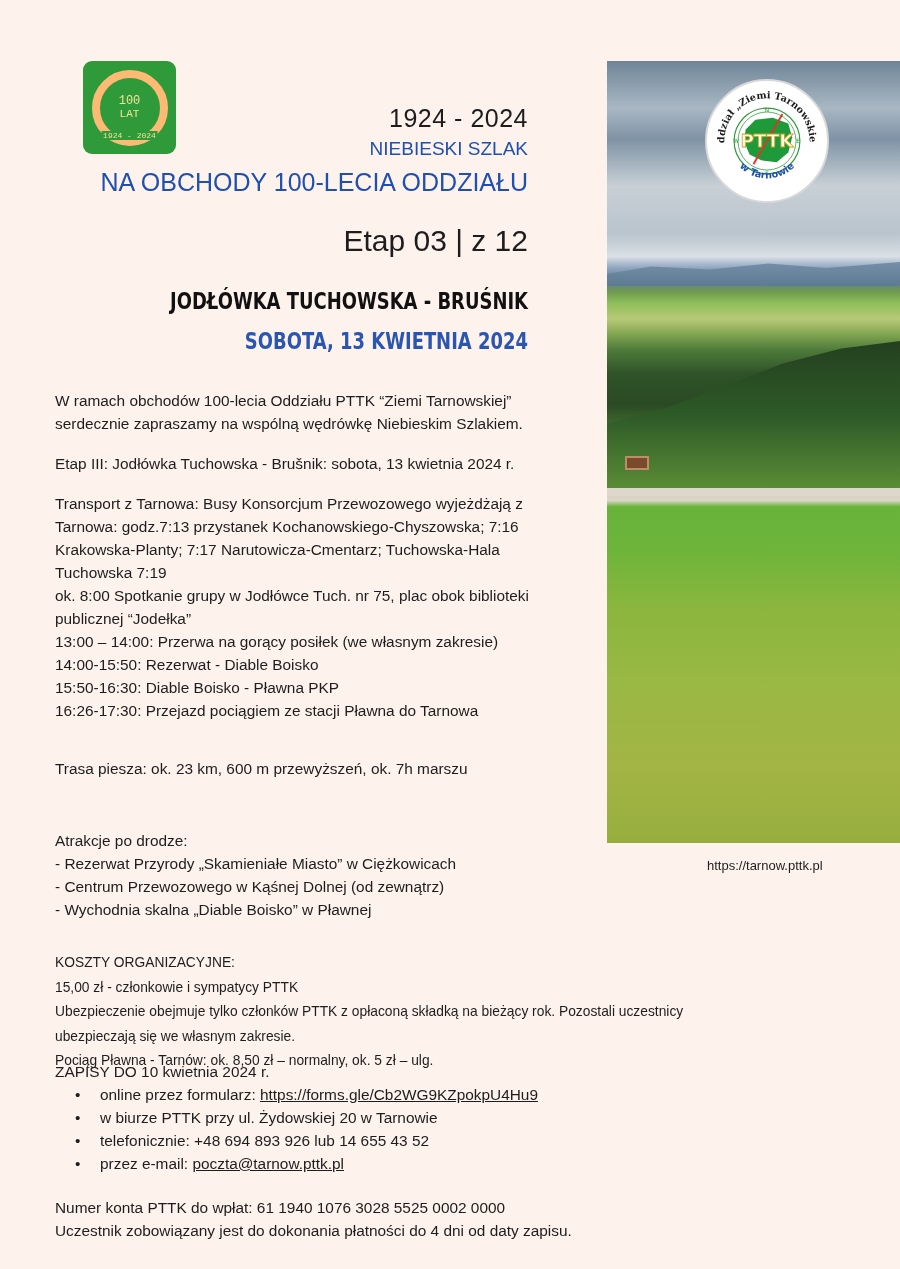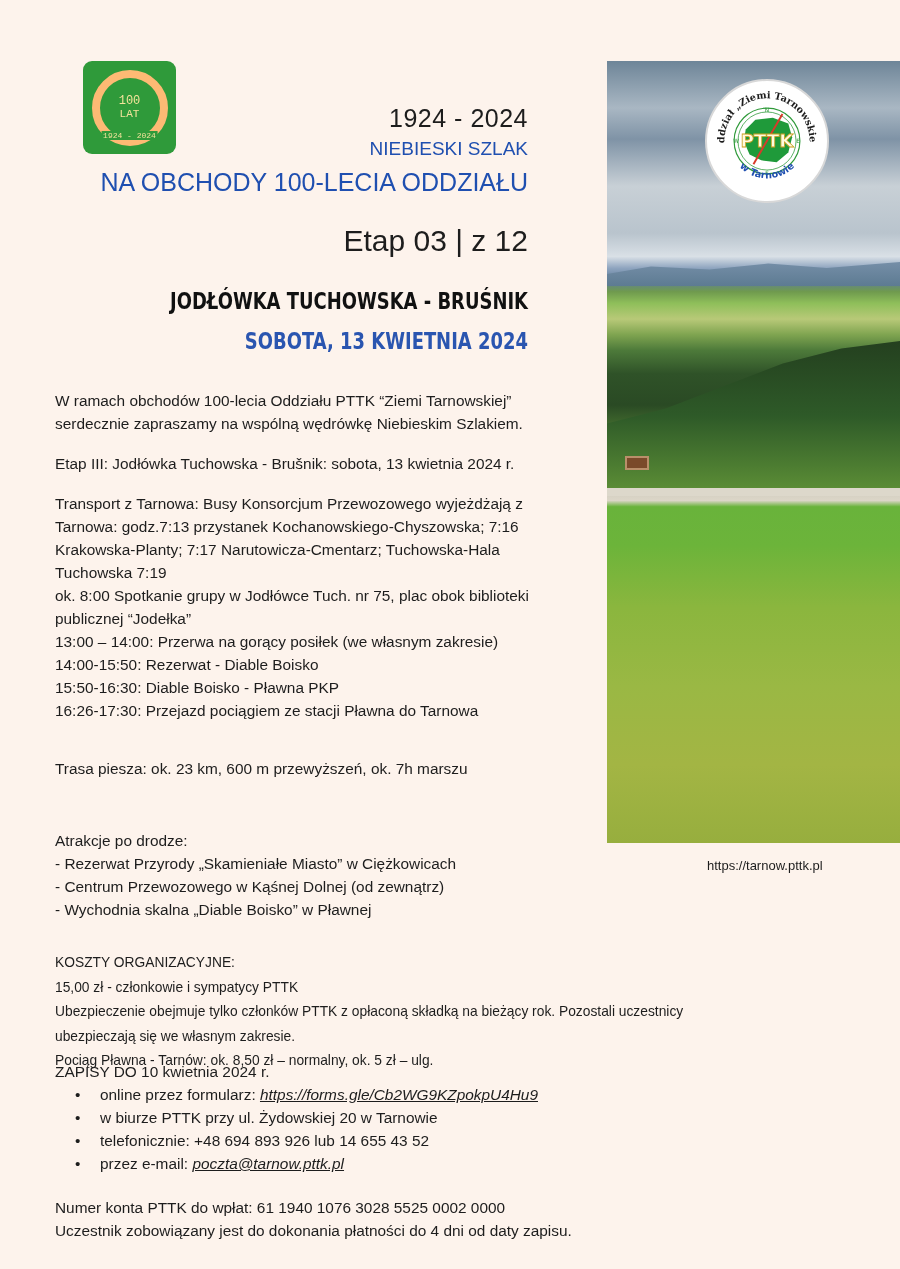--- a/index.html
+++ b/index.html
@@ -79,21 +79,21 @@
   #pttk-badge svg { width: 100%; height: 100%; display: block; }
 
   #website { left: 707px; top: 858px; font-size: 13px; color: #1d1d1d; }
 
   
   .txt { left: 55px; font-size: 15.4px; line-height: 23px; color: #1d1d1d; white-space: nowrap; }
   .para { display: block; }
   ul.bullets { list-style: none; padding-left: 20px; }
   ul.bullets li { position: relative; padding-left: 25px; }
   ul.bullets li::before { content: "•"; position: absolute; left: 0; top: 0; }
-  a.link { color: #1d1d1d; text-decoration: underline; font-style: italic; }
+  a.link { color: #1d1d1d; text-decoration: underline; }
 
   #intro { top: 389px; }
   #etap-line { top: 452px; }
   #transport { top: 492px; }
   #trasa { top: 757px; }
   #atrakcje { top: 797px; margin-top: 32px; }
   #koszty { top: 950px; font-size: 15px; line-height: 24.5px; }
   #koszty .narrow { display: inline-block; transform: scaleX(0.92); transform-origin: left center; }
   #zapisy { top: 1060px; }
   #konto { top: 1196px; }

